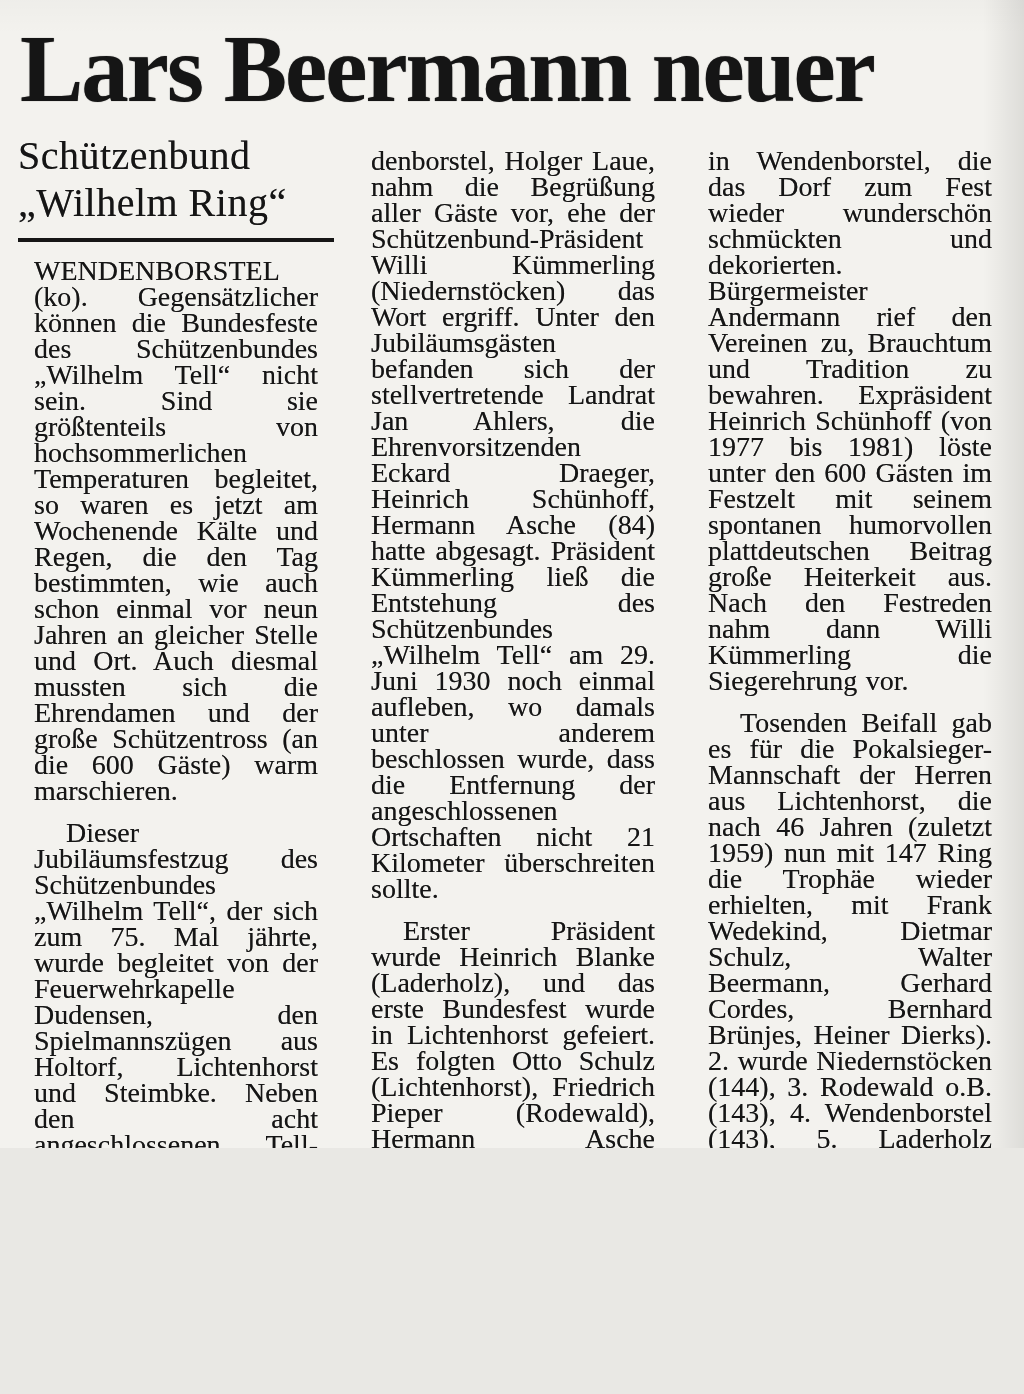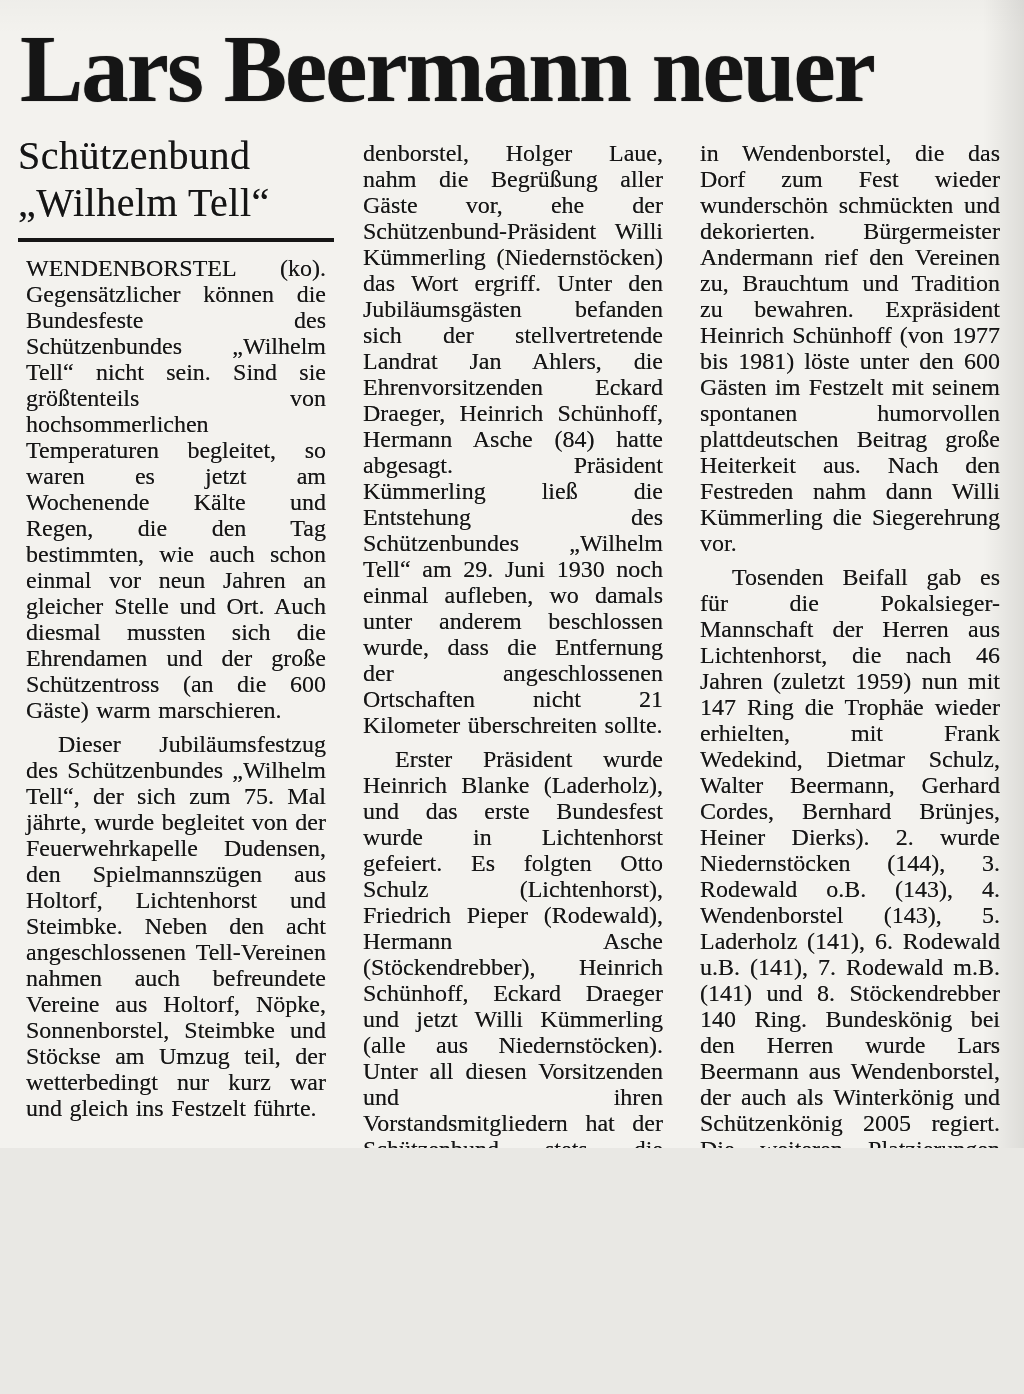--- a/index.html
+++ b/index.html
@@ -51,43 +51,43 @@
     font-weight: normal;
     letter-spacing: 0.5px;
     text-shadow: 0 0 0.6px rgba(0,0,0,0.5);
   }
   .rule {
     height: 4px;
     background: #161616;
     margin: 12px 0 13px 0;
   }
   .col p {
-    margin: 8px;
-    font-size: 24px;
+    margin: 16px;
+    font-size: 28px;
     line-height: 26px;
     text-align: justify;
     word-spacing: 1.5px;
     text-shadow: 0 0 0.5px rgba(0,0,0,0.55);
   }
   .col p.indent {
     text-indent: 32px;
     font-family: Liberation Serif, serif;
   }
 </style>
 </head>
 <body>
 
 <div class="page">
 
   <h1 class="headline"><span>Lars Beermann neuer</span><br></h1>
 
   <div class="columns">
 
     <div class="col">
-      <h2 class="subhead"><span>Schützenbund</span><br><span>„Wilhelm Tell“</span></h2>
+      <h2 class="subhead"><span>Schützenbund</span><br><span>„Wilhelm Ring“</span></h2>
       <div class="rule"></div>
       <p>WENDENBORSTEL (ko). Gegensätzlicher können die Bundesfeste des Schützenbundes „Wilhelm Tell“ nicht sein. Sind sie größtenteils von hochsommerlichen Temperaturen begleitet, so waren es jetzt am Wochenende Kälte und Regen, die den Tag bestimmten, wie auch schon einmal vor neun Jahren an gleicher Stelle und Ort. Auch diesmal mussten sich die Ehrendamen und der große Schützentross (an die 600 Gäste) warm marschieren.</p>
       <p class="indent">Dieser Jubiläumsfestzug des Schützenbundes „Wilhelm Tell“, der sich zum 75. Mal jährte, wurde begleitet von der Feuerwehrkapelle Dudensen, den Spielmannszügen aus Holtorf, Lichtenhorst und Steimbke. Neben den acht angeschlossenen Tell-Vereinen nahmen auch befreundete Vereine aus Holtorf, Nöpke, Sonnenborstel, Steimbke und Stöckse am Umzug teil, der wetterbedingt nur kurz war und gleich ins Festzelt führte.</p>
     </div>
 
     <div class="col">
       <p>denborstel, Holger Laue, nahm die Begrüßung aller Gäste vor, ehe der Schützenbund-Präsident Willi Kümmerling (Niedernstöcken) das Wort ergriff. Unter den Jubiläumsgästen befanden sich der stellvertretende Landrat Jan Ahlers, die Ehrenvorsitzenden Eckard Draeger, Heinrich Schünhoff, Hermann Asche (84) hatte abgesagt. Präsident Kümmerling ließ die Entstehung des Schützenbundes „Wilhelm Tell“ am 29. Juni 1930 noch einmal aufleben, wo damals unter anderem beschlossen wurde, dass die Entfernung der angeschlossenen Ortschaften nicht 21 Kilometer überschreiten sollte.</p>
       <p class="indent">Erster Präsident wurde Heinrich Blanke (Laderholz), und das erste Bundesfest wurde in Lichtenhorst gefeiert. Es folgten Otto Schulz (Lichtenhorst), Friedrich Pieper (Rodewald), Hermann Asche (Stöckendrebber), Heinrich Schünhoff, Eckard Draeger und jetzt Willi Kümmerling (alle aus Niedernstöcken). Unter all diesen Vorsitzenden und ihren Vorstandsmitgliedern hat der Schützenbund stets die Kameradschaft gepflegt und die Jugend in die Vereinsarbeit eingebunden und damit Nachwuchssorgen und Mitgliederschwund entgegen gewirkt.</p>
       <p class="indent">Ein Ring galt den Bürgern</p>
     </div>

